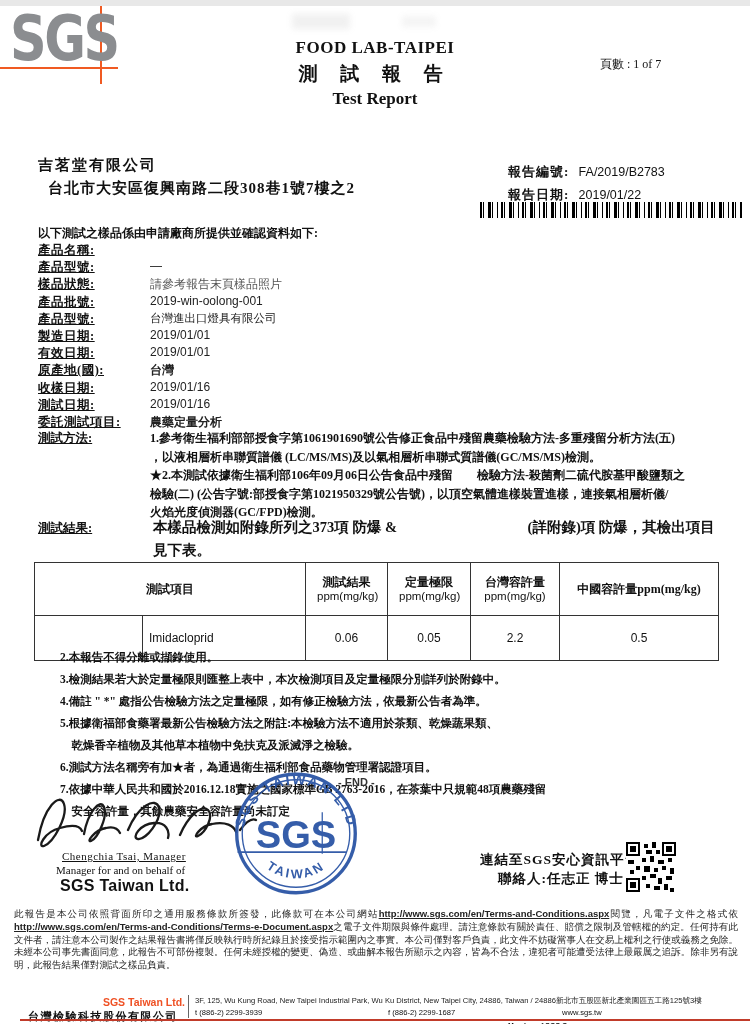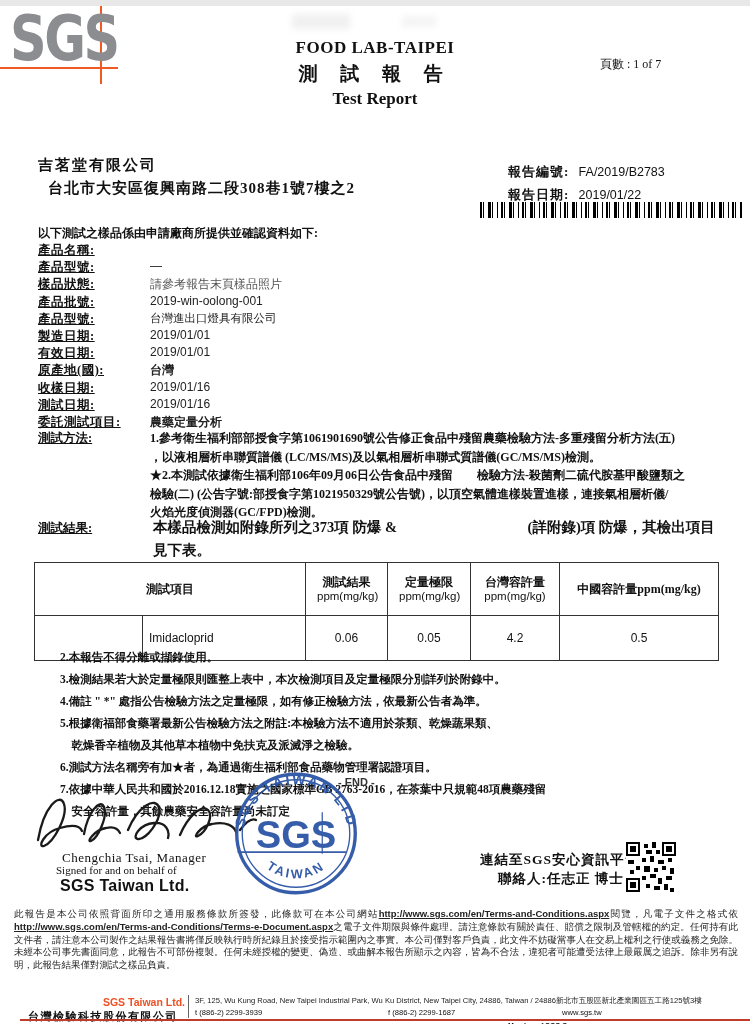--- a/index.html
+++ b/index.html
@@ -53,21 +53,21 @@
   .cell-item{text-align:left !important;padding-left:6px !important;
              font-family:"Liberation Sans",sans-serif;font-size:12px;}
   .cell-num{font-family:"Liberation Sans",sans-serif;font-size:12px;}
   
   .rem1{left:42px;top:617px;font-size:14.5px;font-weight:bold;letter-spacing:.5px;}
   .rem2{left:60px;top:640px;font-size:11.5px;line-height:22px;font-weight:600;width:650px;}
   .endmark{left:338px;top:770px;font-size:11px;font-weight:bold;font-family:"Liberation Sans",sans-serif;color:#333;}
   
   .stamp{left:222px;top:764px;width:148px;height:127px;opacity:.95;}
   .sig{left:30px;top:782px;width:230px;height:72px;}
-  .sigline1{left:62px;top:844px;font-size:13px;letter-spacing:.5px;}
+  .sigline1{left:62px;top:844px;font-size:11px;letter-spacing:.5px;text-decoration:underline;}
   .sigline2{left:56px;top:858px;font-size:11px;}
   .sigline3{left:60px;top:871px;font-size:16px;font-weight:bold;font-family:"Liberation Sans",sans-serif;letter-spacing:.3px;}
   .contact1{left:480px;top:845px;font-size:13.5px;font-weight:600;letter-spacing:1px;}
   .contact2{left:498px;top:864px;font-size:13.5px;font-weight:600;letter-spacing:1px;}
   .qr{left:626px;top:836px;width:50px;height:50px;}
   
   .legal{left:14px;top:902px;width:724px;font-size:9.5px;line-height:12.8px;
          font-family:"Liberation Sans","DejaVu Sans",sans-serif;color:#222;text-align:justify;}
   .legal .u{text-decoration:underline;font-weight:bold;}
   
@@ -203,21 +203,21 @@
       </th>
       <th>
         <span class="thzh">中國容許量ppm(mg/kg)</span>
       </th>
     </tr>
     <tr>
       <td></td>
       <td class="cell-item">Imidacloprid</td>
       <td class="cell-num">0.06</td>
       <td class="cell-num">0.05</td>
-      <td class="cell-num">4.2</td>
+      <td class="cell-num">2.2</td>
       <td class="cell-num">0.5</td>
     </tr>
   </tbody>
     </table>
 
   <div class="abs rem2 ml">2.本報告不得分離或擷錄使用。
 3.檢測結果若大於定量極限則匯整上表中，本次檢測項目及定量極限分別詳列於附錄中。
 4.備註 " *" 處指公告檢驗方法之定量極限，如有修正檢驗方法，依最新公告者為準。
 5.根據衛福部食藥署最新公告檢驗方法之附註:本檢驗方法不適用於茶類、乾燥蔬果類、
 　乾燥香辛植物及其他草本植物中免扶克及派滅淨之檢驗。
@@ -228,21 +228,21 @@
   <div class="abs endmark">- END -</div>
 
   <svg class="abs sig" viewBox="0 0 230 72">
     <path d="M8 52 C14 18 30 4 34 16 C38 28 24 54 14 58 C7 60 14 44 30 40 C44 36 50 38 52 43
              M54 46 C58 24 70 10 74 19 C78 28 68 50 61 53 C56 55 64 42 76 40 C84 38 88 41 90 45
              M98 42 C108 18 126 8 129 20 C132 32 116 52 108 51 C101 50 110 36 124 35 C136 34 140 43 138 50
              M150 47 C158 28 172 16 178 22 C184 28 176 44 168 48 C162 51 170 38 182 36 C196 33 204 38 206 44
              M210 42 C216 34 222 30 226 32" stroke="#1a1a1a" stroke-width="2.3" fill="none" stroke-linecap="round"></path>
   </svg>
   <div class="abs sigline1">Chengchia Tsai, Manager</div>
-  <div class="abs sigline2">Signed for and on behalf of</div>
+  <div class="abs sigline2">Manager for and on behalf of</div>
   <div class="abs sigline3">SGS Taiwan Ltd.</div>
 
   <svg class="abs stamp" viewBox="0 0 150 150">
     <circle cx="75" cy="75" r="70" fill="none" stroke="#2b55a5" stroke-width="4"></circle>
     <circle cx="75" cy="75" r="63.5" fill="none" stroke="#2b55a5" stroke-width="1.6"></circle>
     <defs>
       <path id="arcTop" d="M 14 90 A 62 62 0 1 1 136 90" fill="none"></path>
       <path id="arcBot" d="M 26 99 A 56 56 0 0 0 124 99" fill="none"></path>
     </defs>
     <text font-size="16.5" font-weight="bold" fill="#2b55a5" letter-spacing="2.5" font-family="Liberation Sans, sans-serif">

